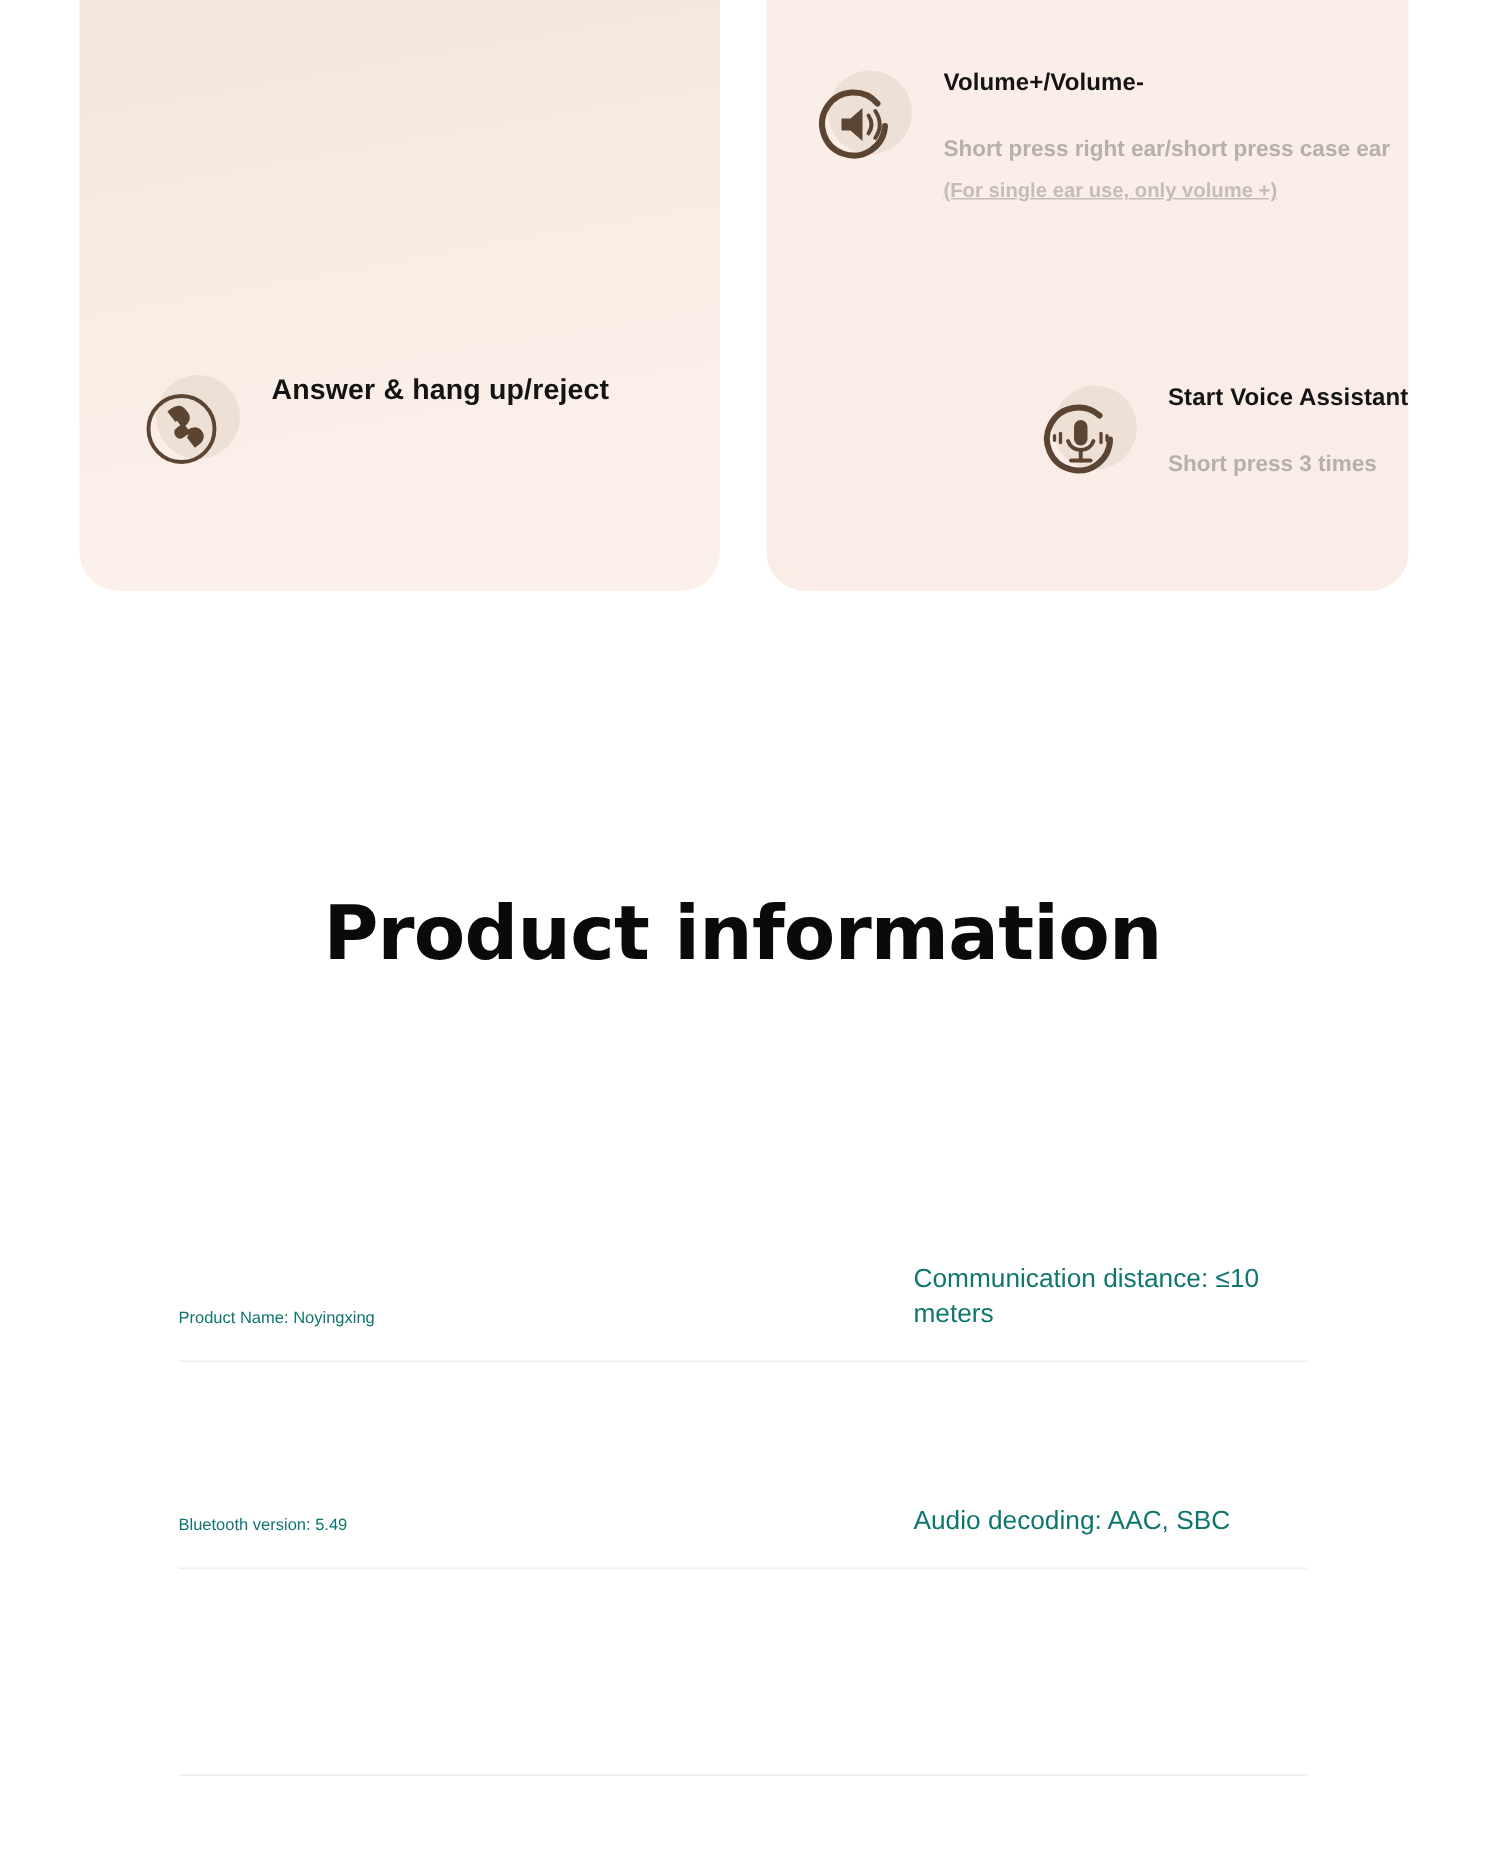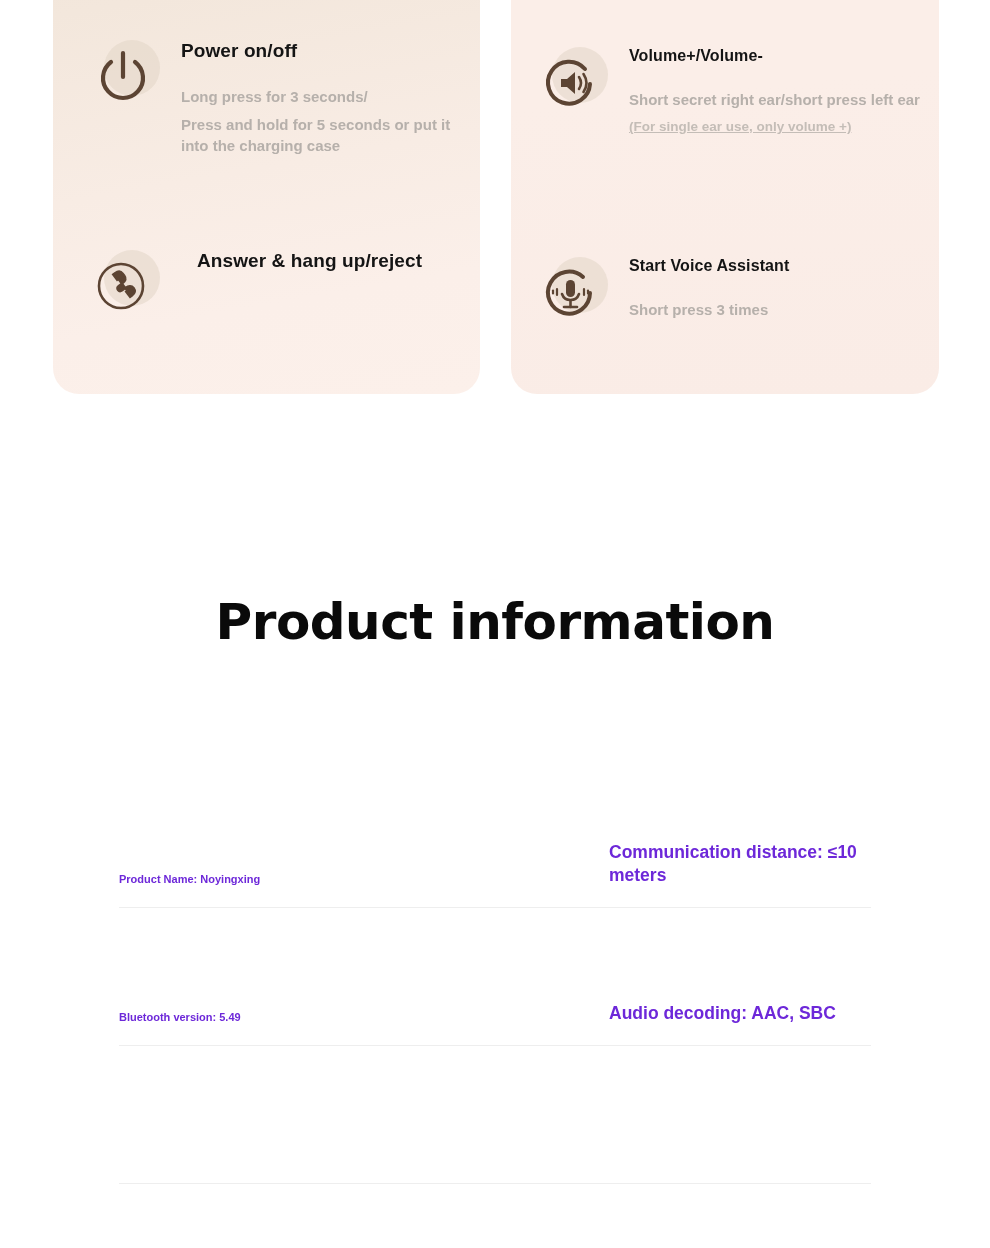--- a/index.html
+++ b/index.html
@@ -40,23 +40,23 @@
     width: 428px;
     background: linear-gradient(175deg, #fbeee8 0%, #fbeee8 45%, #faece6 100%);
   }
 
   .feature {
     position: absolute;
     display: flex;
     align-items: flex-start;
   }
   .card-left .feature-1 { left: 38px; top: 198px; width: 380px; }
-  .card-left .feature-2 { left: 38px; top: 408px; width: 380px; gap: 16px; }
+  .card-left .feature-2 { left: 38px; top: 408px; width: 380px; }
   .card-right .feature-1 { left: 28px; top: 205px; width: 400px; }
-  .card-right .feature-2 { left: 28px; top: 415px; width: 400px; }
+  .card-right .feature-2 { left: 28px; top: 415px; width: 400px; justify-content: flex-end; }
 
   .icon-wrap {
     position: relative;
     flex: 0 0 auto;
     width: 72px;
     height: 72px;
     margin-right: 18px;
   }
   .icon-blob {
     position: absolute;
@@ -118,52 +118,38 @@
     width: 752px;
   }
   .spec-row {
     position: relative;
     height: 137px;
     border-bottom: 1px solid #eeeeee;
   }
   .spec-cell {
     position: absolute;
     bottom: 20px;
-    color: #6d28d9;
-    font-weight: bold;
+    color: #0f766e;
+    font-weight: normal;
     line-height: 1.32;
   }
   .spec-cell.left  { left: 0px;   width: 420px; }
   .spec-cell.right { left: 490px; width: 285px; }
 
   .sz-sm  { font-size: 11px; }
   .sz-md  { font-size: 16.5px; }
   .sz-lg  { font-size: 17.5px; }
 </style>
 </head>
 <body>
 
 <div class="cards">
 
   <div class="card card-left">
 
-    <div class="feature feature-1">
-      <div class="icon-wrap">
-        <div class="icon-blob"></div>
-        <svg width="64" height="64" viewBox="0 0 64 64" fill="none">
-          <path d="M20 16 A20 20 0 1 0 44 16" stroke="#5c4433" stroke-width="4.2" stroke-linecap="round" fill="none"></path>
-          <line x1="32" y1="7" x2="32" y2="31" stroke="#5c4433" stroke-width="4.2" stroke-linecap="round"></line>
-        </svg>
-      </div>
-      <div class="feature-text">
-        <p class="feature-title">Power on/off</p>
-        <p class="feature-desc">Long press for 3 seconds/</p>
-        <p class="feature-desc">Press and hold for 5 seconds or put it into the charging case</p>
-      </div>
-    </div>
 
     <div class="feature feature-2">
       <div class="icon-wrap">
         <div class="icon-blob"></div>
         <svg width="64" height="64" viewBox="0 0 64 64" fill="none">
           <circle cx="30" cy="30" r="22" stroke="#5c4433" stroke-width="2.6" fill="none"></circle>
           <path d="M37.5 16.5 c 2.4 2.4 1.6 5.4 -1.0 8.0 l -3.0 3.0 c -1.6 1.6 -1.4 2.9 -0.2 4.1
                    c 1.2 1.2 2.5 1.4 4.1 -0.2 l 3.0 -3.0 c 2.6 -2.6 5.6 -3.4 8.0 -1.0
                    c 2.3 2.3 1.8 5.3 -0.6 7.7 l -1.6 1.6 -4.6 -4.6 1.0 -1.0 -10.6 -10.6 -1.0 1.0
                    -4.6 -4.6 1.6 -1.6 c 2.4 -2.4 5.4 -2.9 7.7 -0.6 z" stroke="#5c4433" stroke-width="2.4" fill="#5c4433" transform="translate(-6,2) rotate(8 30 30)"></path>
@@ -182,21 +168,21 @@
         <div class="icon-blob"></div>
         <svg width="64" height="64" viewBox="0 0 64 64" fill="none">
           <path d="M46 16 A21 21 0 1 0 51 31" stroke="#5c4433" stroke-width="4" stroke-linecap="round" fill="none"></path>
           <path d="M22 26 h6 l8 -7 v22 l -8 -7 h -6 z" fill="#5c4433"></path>
           <path d="M40 24 q4 6 0 12" stroke="#5c4433" stroke-width="2.6" stroke-linecap="round" fill="none"></path>
           <path d="M44.5 21 q6 9 0 18" stroke="#5c4433" stroke-width="2.6" stroke-linecap="round" fill="none"></path>
         </svg>
       </div>
       <div class="feature-text">
         <p class="feature-title">Volume+/Volume-</p>
-        <p class="feature-desc">Short secret right ear/short press left ear</p>
+        <p class="feature-desc">Short press right ear/short press case ear</p>
         <p class="feature-desc small">(For single ear use, only volume +)</p>
       </div>
     </div>
 
     <div class="feature feature-2">
       <div class="icon-wrap">
         <div class="icon-blob"></div>
         <svg width="64" height="64" viewBox="0 0 64 64" fill="none">
           <path d="M44 14 A21 21 0 1 0 51 30" stroke="#5c4433" stroke-width="4" stroke-linecap="round" fill="none"></path>
           <rect x="27" y="17" width="9" height="17" rx="4.5" fill="#5c4433"></rect>

